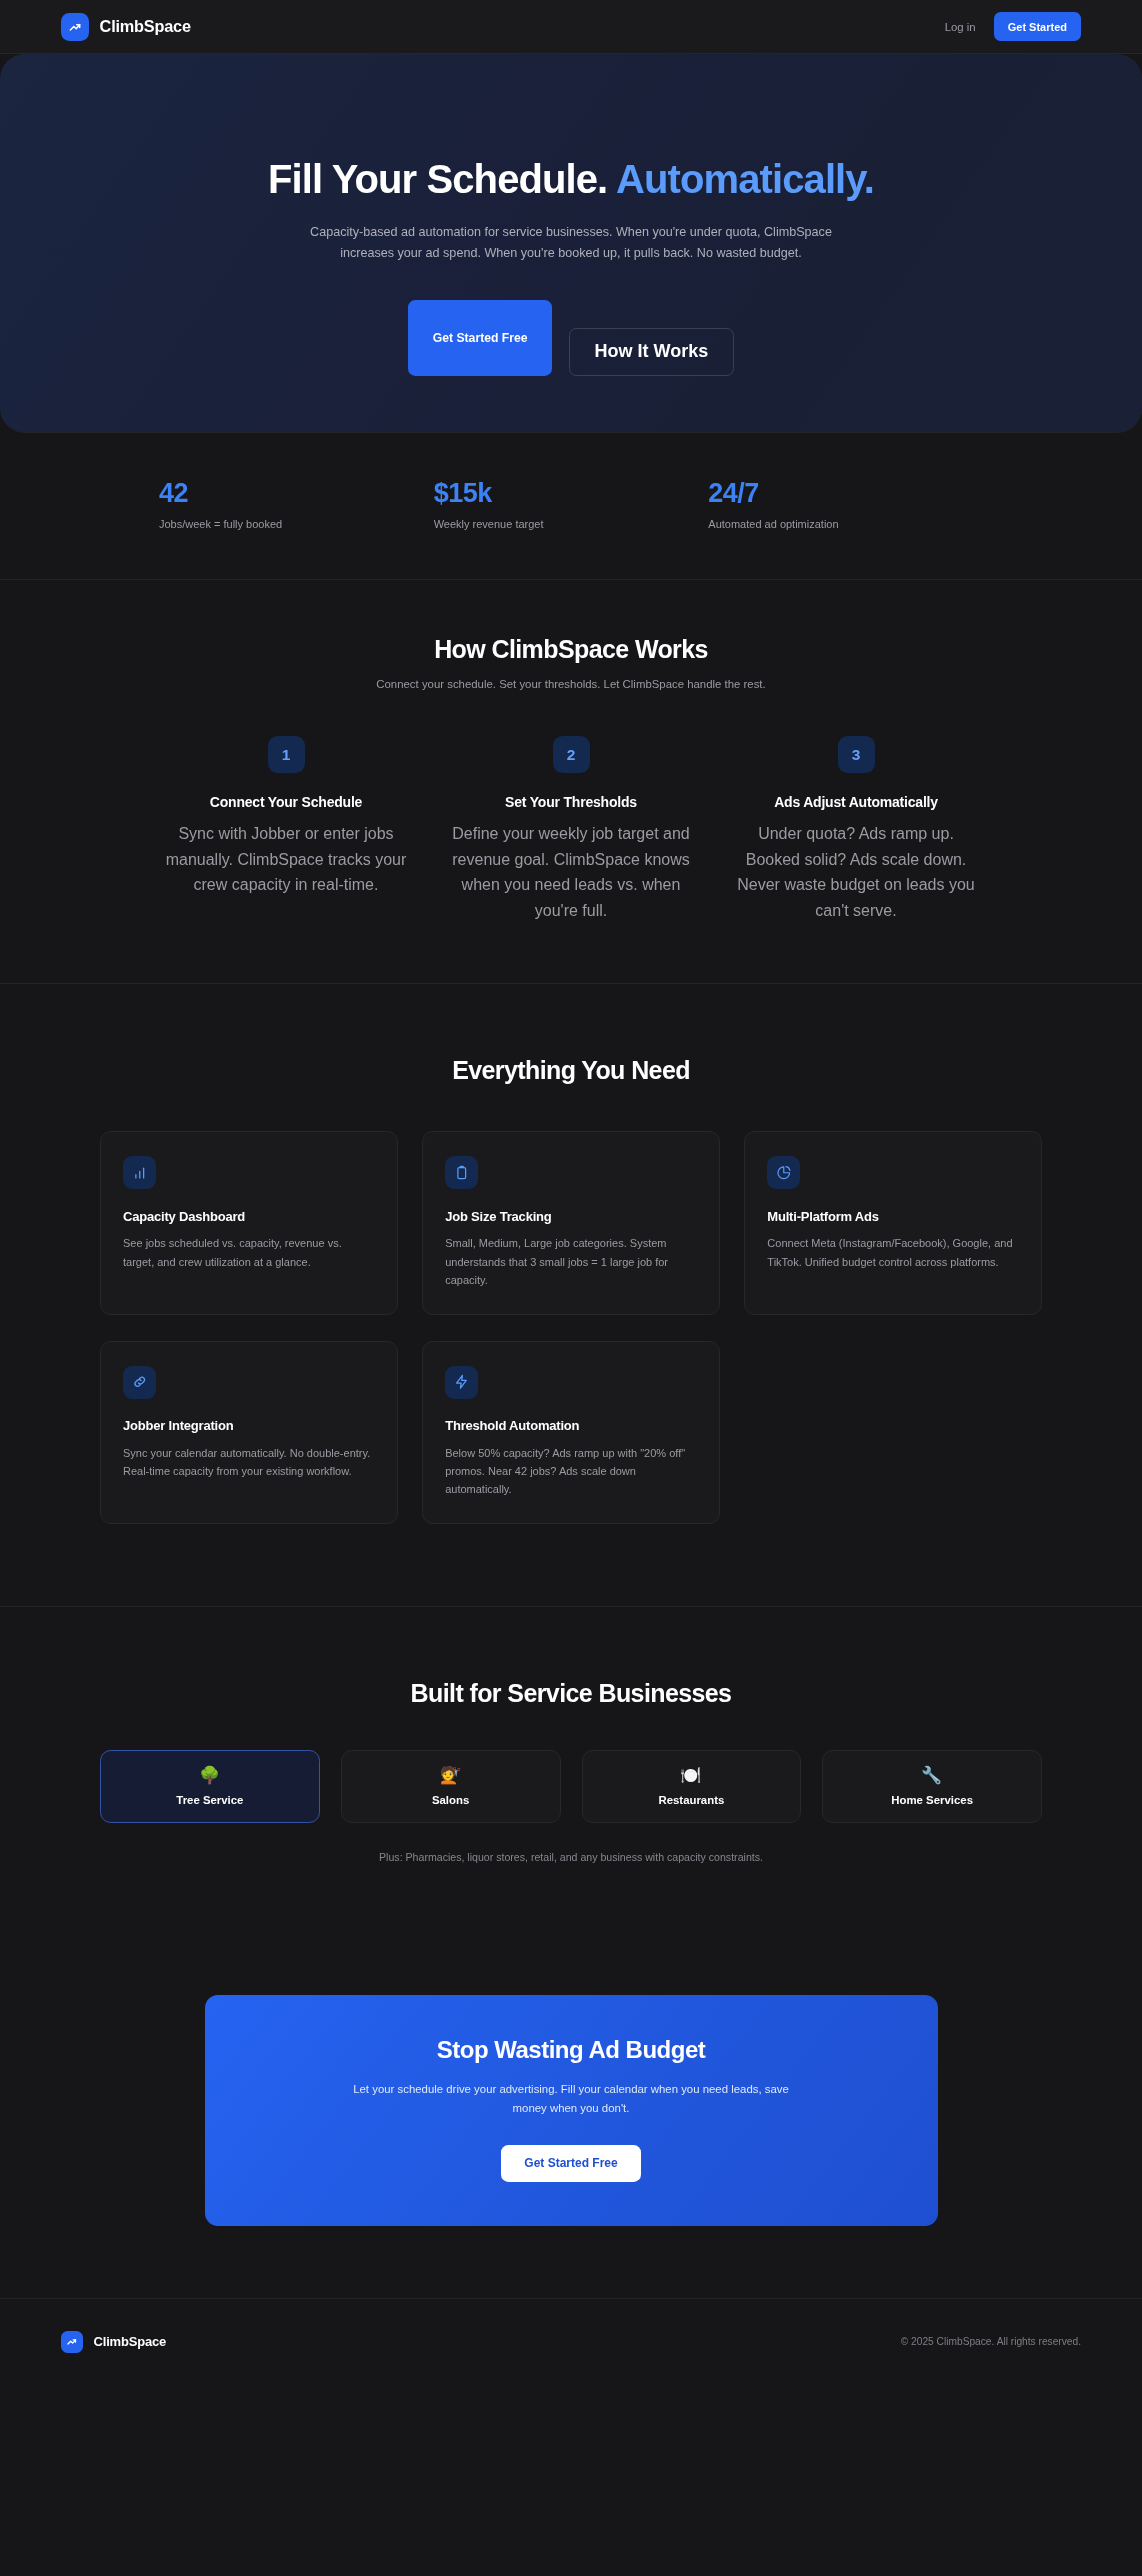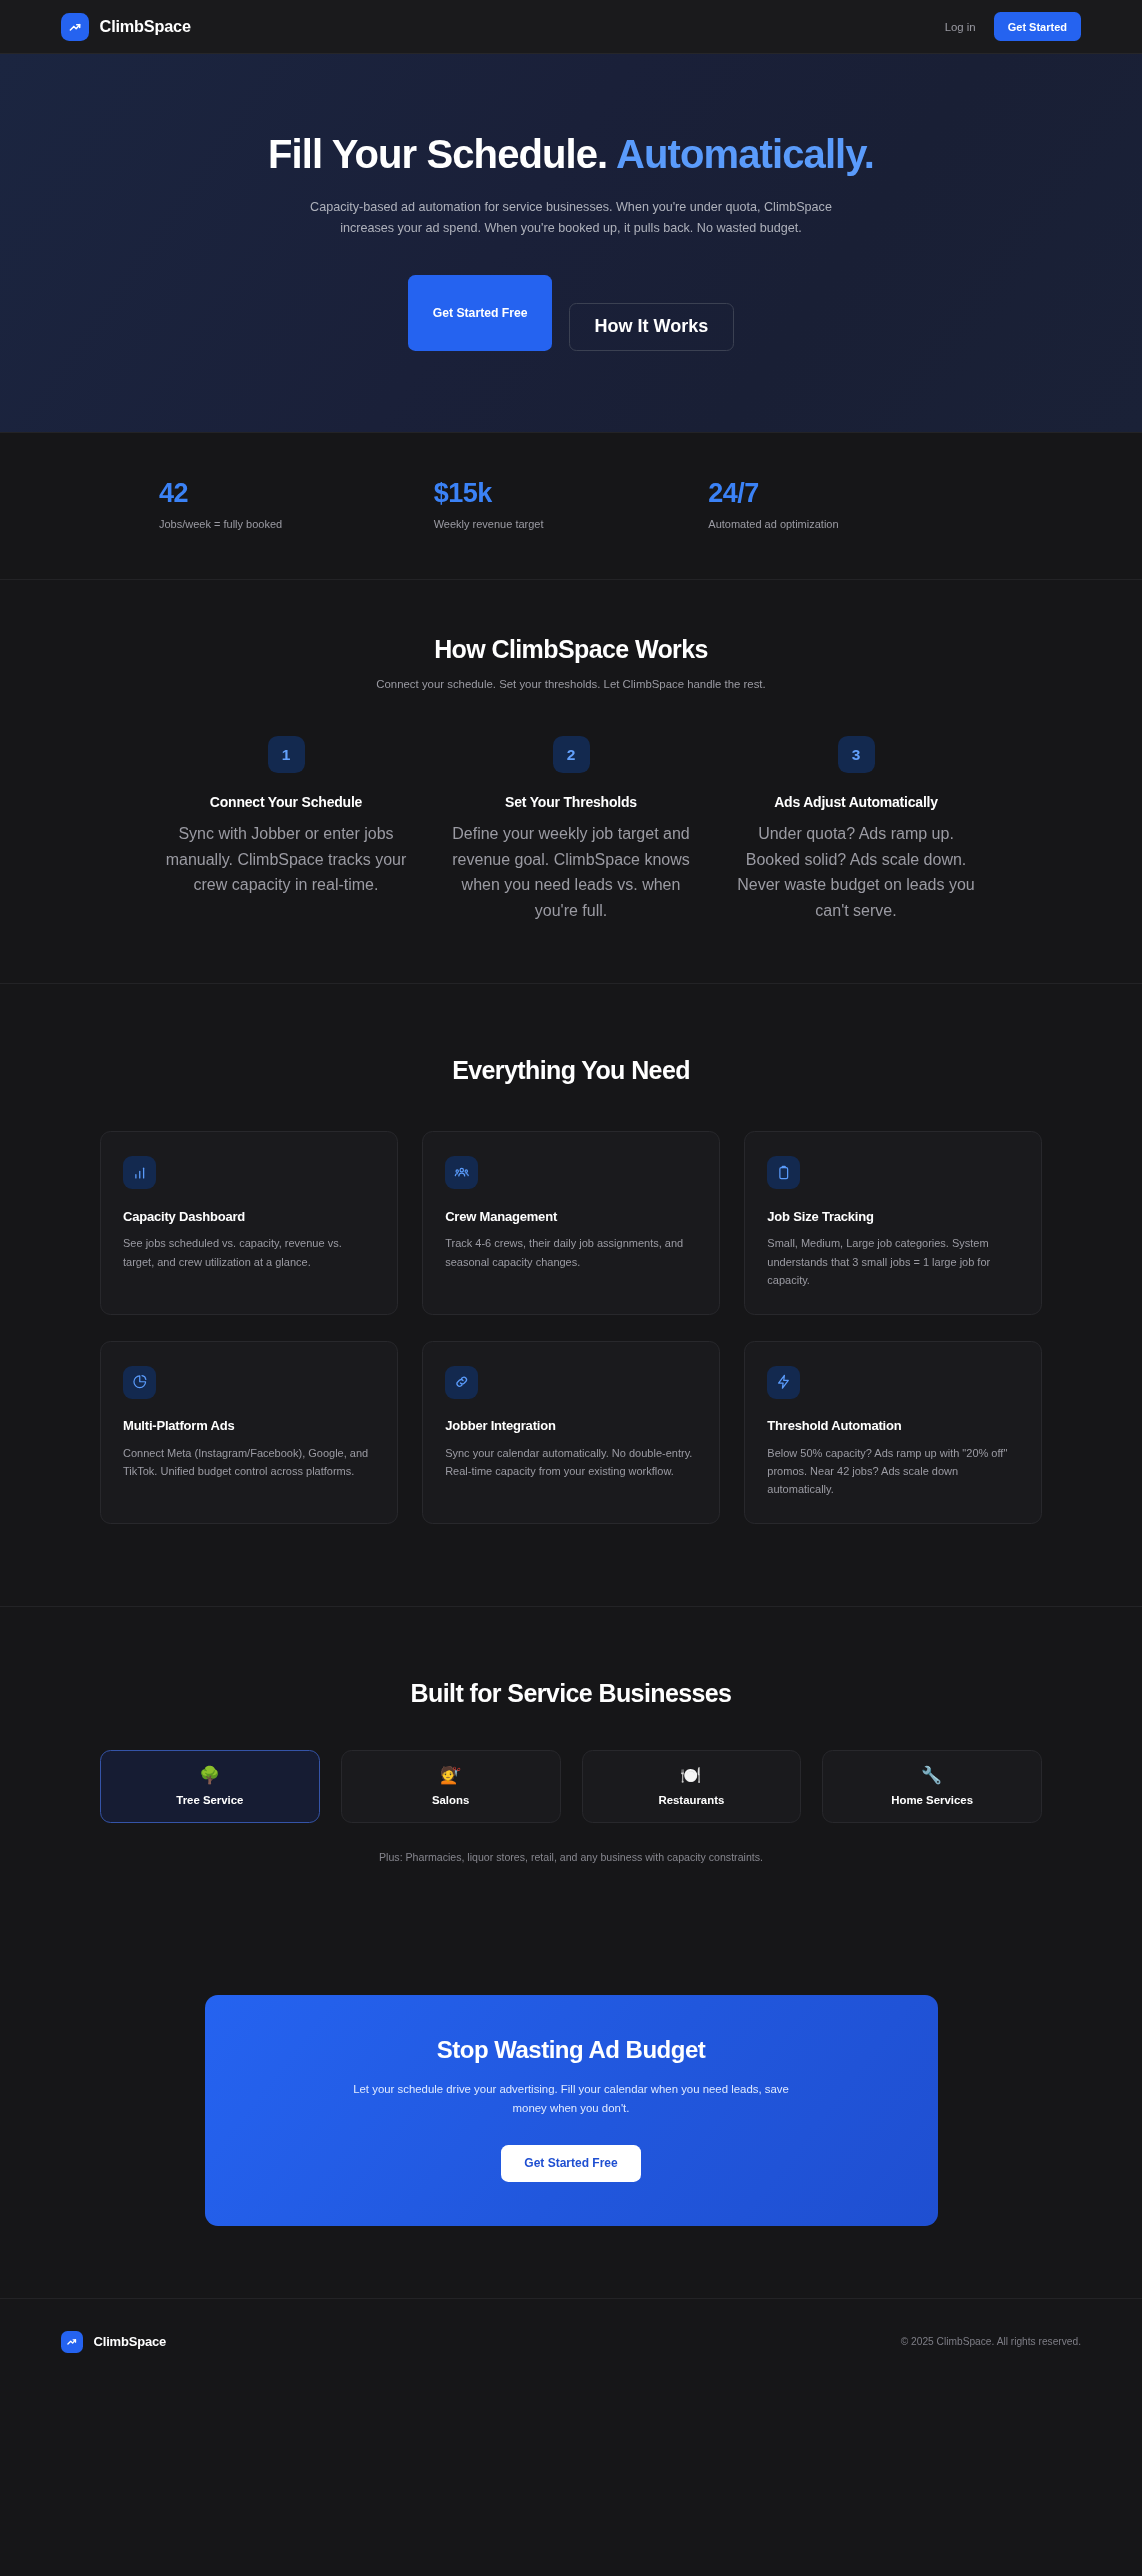--- a/index.html
+++ b/index.html
@@ -52,22 +52,23 @@
     padding: 8.2px 14px;
     cursor: pointer;
     font-family: inherit;
   }
 
   
   .hero {
     height: 379px;
     background: linear-gradient(125deg, #1b2540 0%, #1a2039 45%, #191f35 70%, #1a2137 100%);
     display: flex; flex-direction: column; align-items: center;
-    padding-top: 77px;
+    padding-top: 102px;
     border-bottom: 0.8px solid #232326;
+    border-radius: 25px;
   }
   .hero h1 {
     font-size: 40px;
     font-weight: bold;
     color: #ffffff;
     letter-spacing: -0.9px;
     line-height: 1.15;
     text-align: center;
   }
   .hero h1 .accent { color: #5a9bfb; }
@@ -375,34 +376,20 @@
         <svg width="15.5" height="15.5" viewBox="0 0 24 24" fill="none" stroke="#5a9bfb" stroke-width="2" stroke-linecap="round" stroke-linejoin="round">
           <line x1="6" y1="20" x2="6" y2="15"></line>
           <line x1="12" y1="20" x2="12" y2="10"></line>
           <line x1="18" y1="20" x2="18" y2="5"></line>
         </svg>
       </div>
       <div class="card-title">Capacity Dashboard</div>
       <div class="card-desc">See jobs scheduled vs. capacity, revenue vs. target, and crew utilization at a glance.</div>
     </div>
 
-    <div class="card">
-      <div class="card-icon">
-        <svg width="15.5" height="15.5" viewBox="0 0 24 24" fill="none" stroke="#5a9bfb" stroke-width="1.9" stroke-linecap="round" stroke-linejoin="round">
-          <circle cx="12" cy="8" r="2.6"></circle>
-          <circle cx="5" cy="9.5" r="1.8"></circle>
-          <circle cx="19" cy="9.5" r="1.8"></circle>
-          <path d="M7.5 17a4.5 4.5 0 0 1 9 0"></path>
-          <path d="M2 16.5a3.3 3.3 0 0 1 3.2-3"></path>
-          <path d="M22 16.5a3.3 3.3 0 0 0-3.2-3"></path>
-        </svg>
-      </div>
-      <div class="card-title">Crew Management</div>
-      <div class="card-desc">Track 4-6 crews, their daily job assignments, and seasonal capacity changes.</div>
-    </div>
 
     <div class="card">
       <div class="card-icon">
         <svg width="15.5" height="15.5" viewBox="0 0 24 24" fill="none" stroke="#5a9bfb" stroke-width="1.9" stroke-linecap="round" stroke-linejoin="round">
           <rect x="6" y="4" width="12" height="17" rx="2.2"></rect>
           <path d="M9.5 4V3.2a1 1 0 0 1 1-1h3a1 1 0 0 1 1 1V4"></path>
         </svg>
       </div>
       <div class="card-title">Job Size Tracking</div>
       <div class="card-desc">Small, Medium, Large job categories. System understands that 3 small jobs = 1 large job for capacity.</div>

